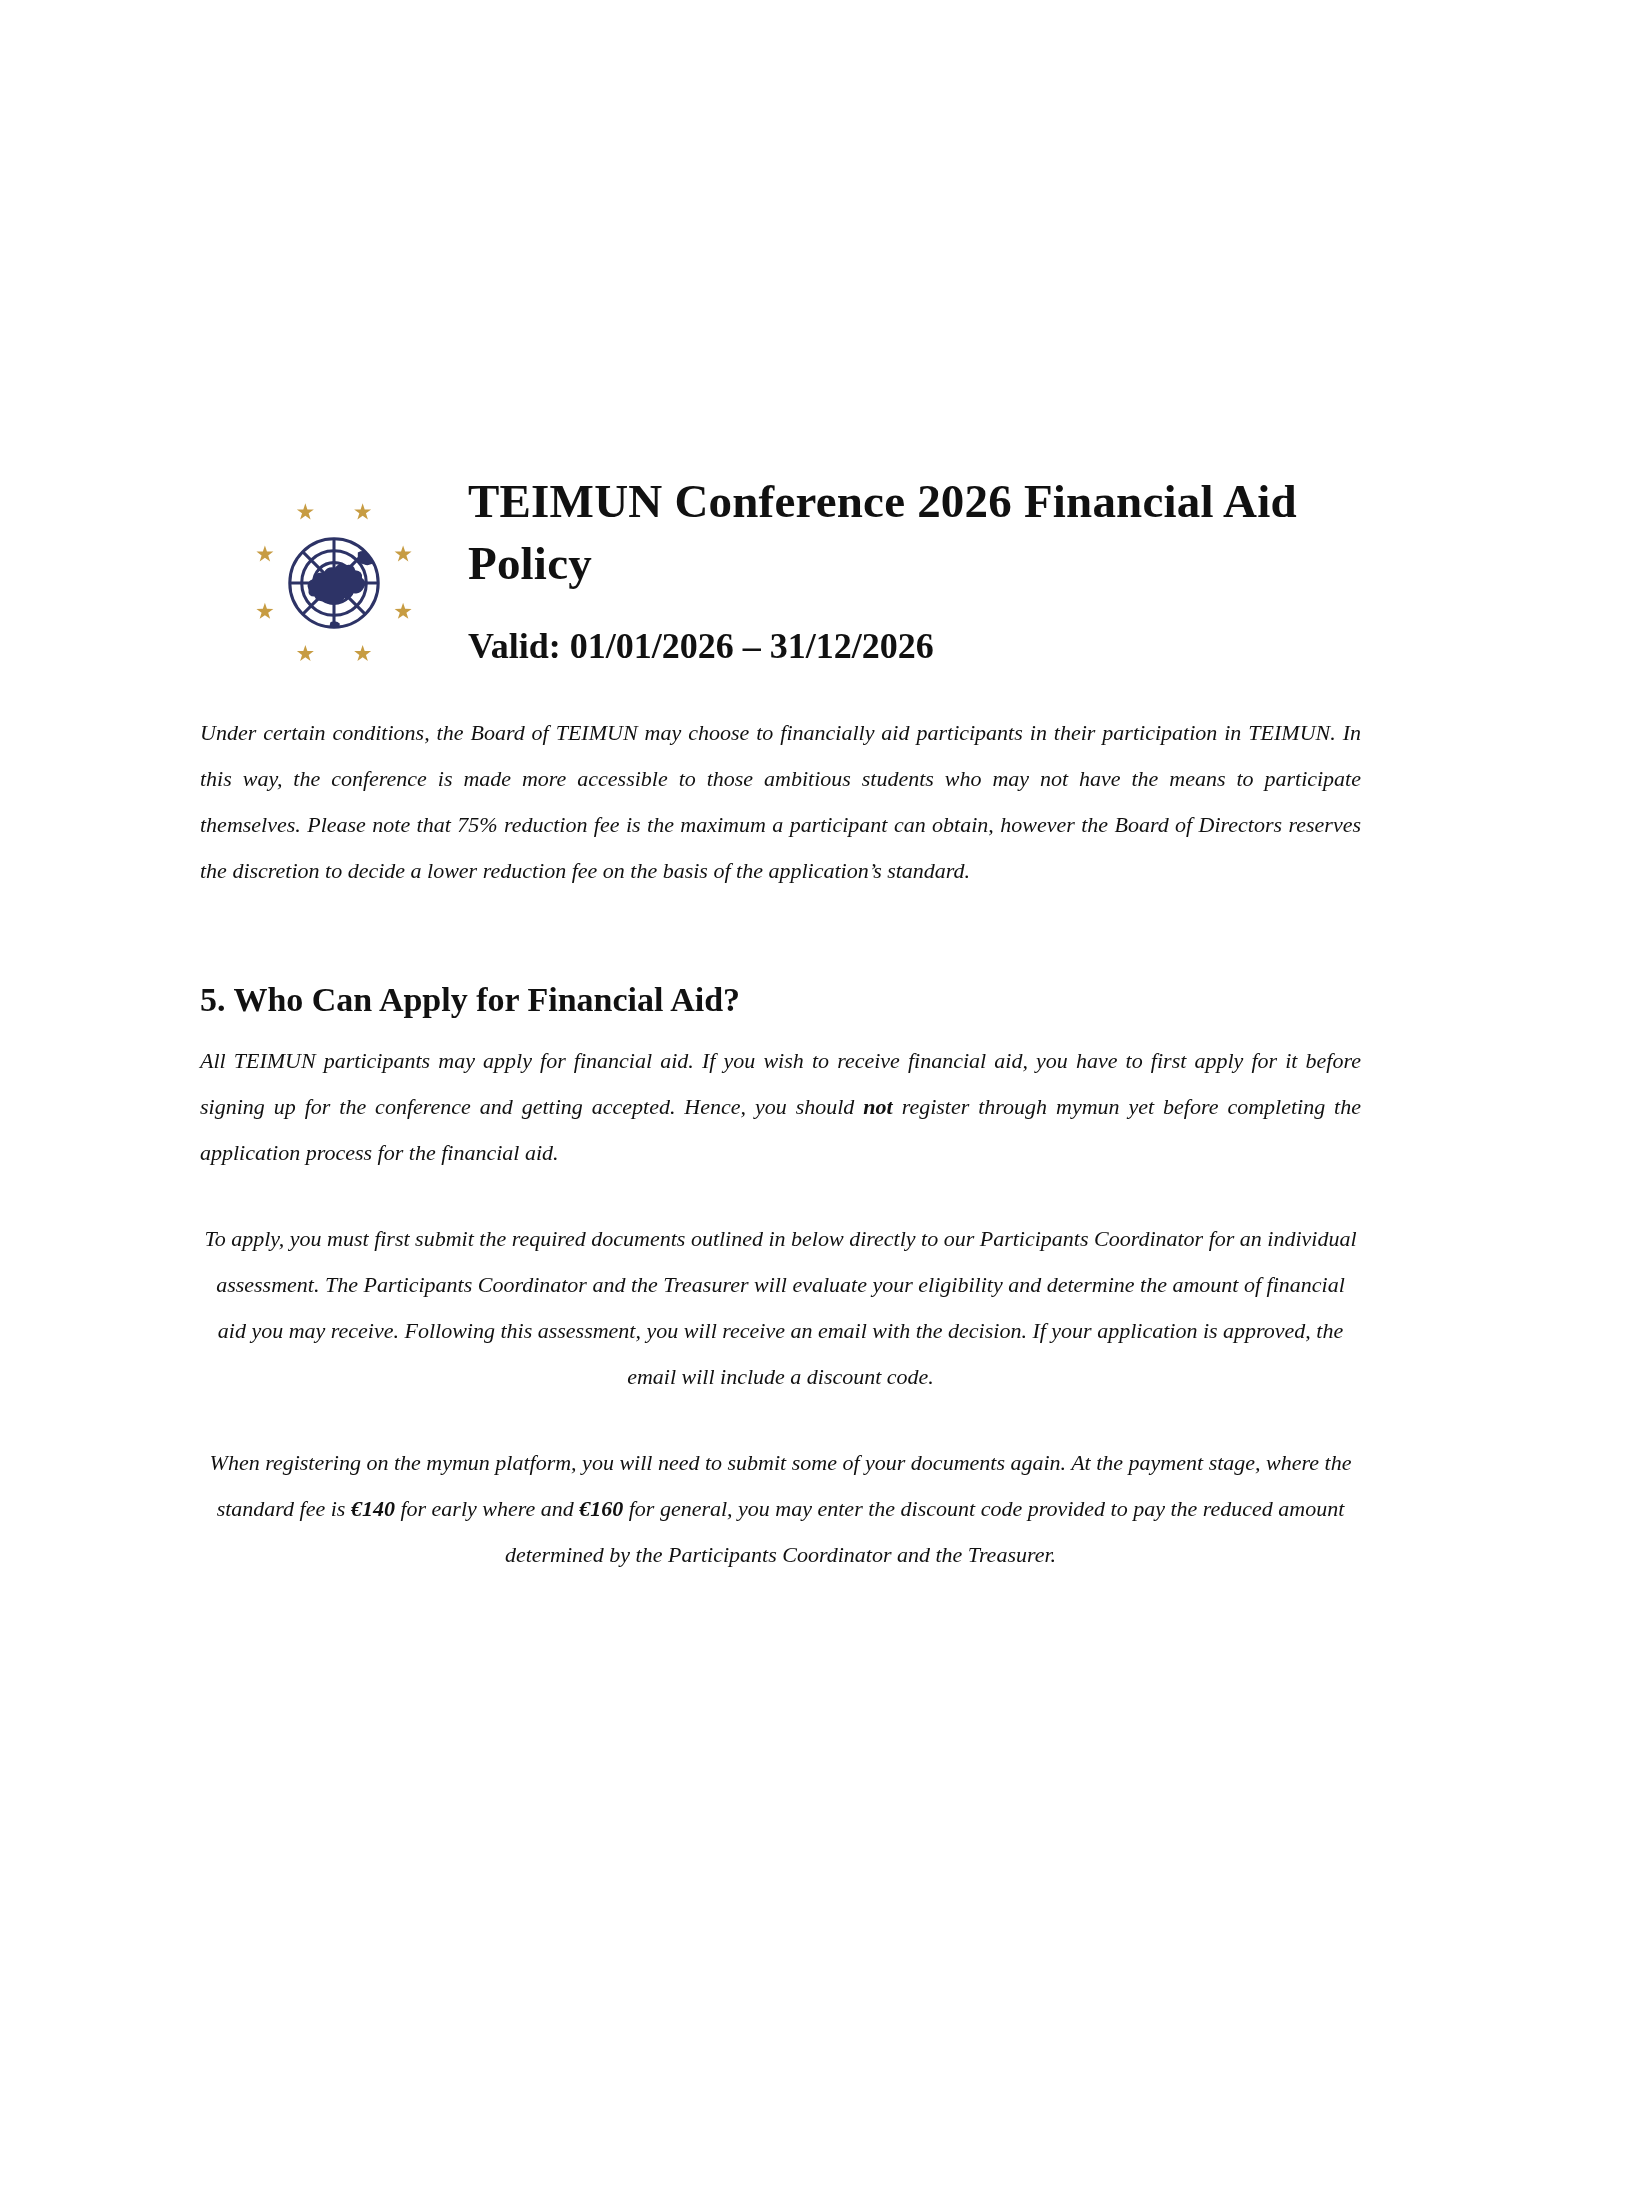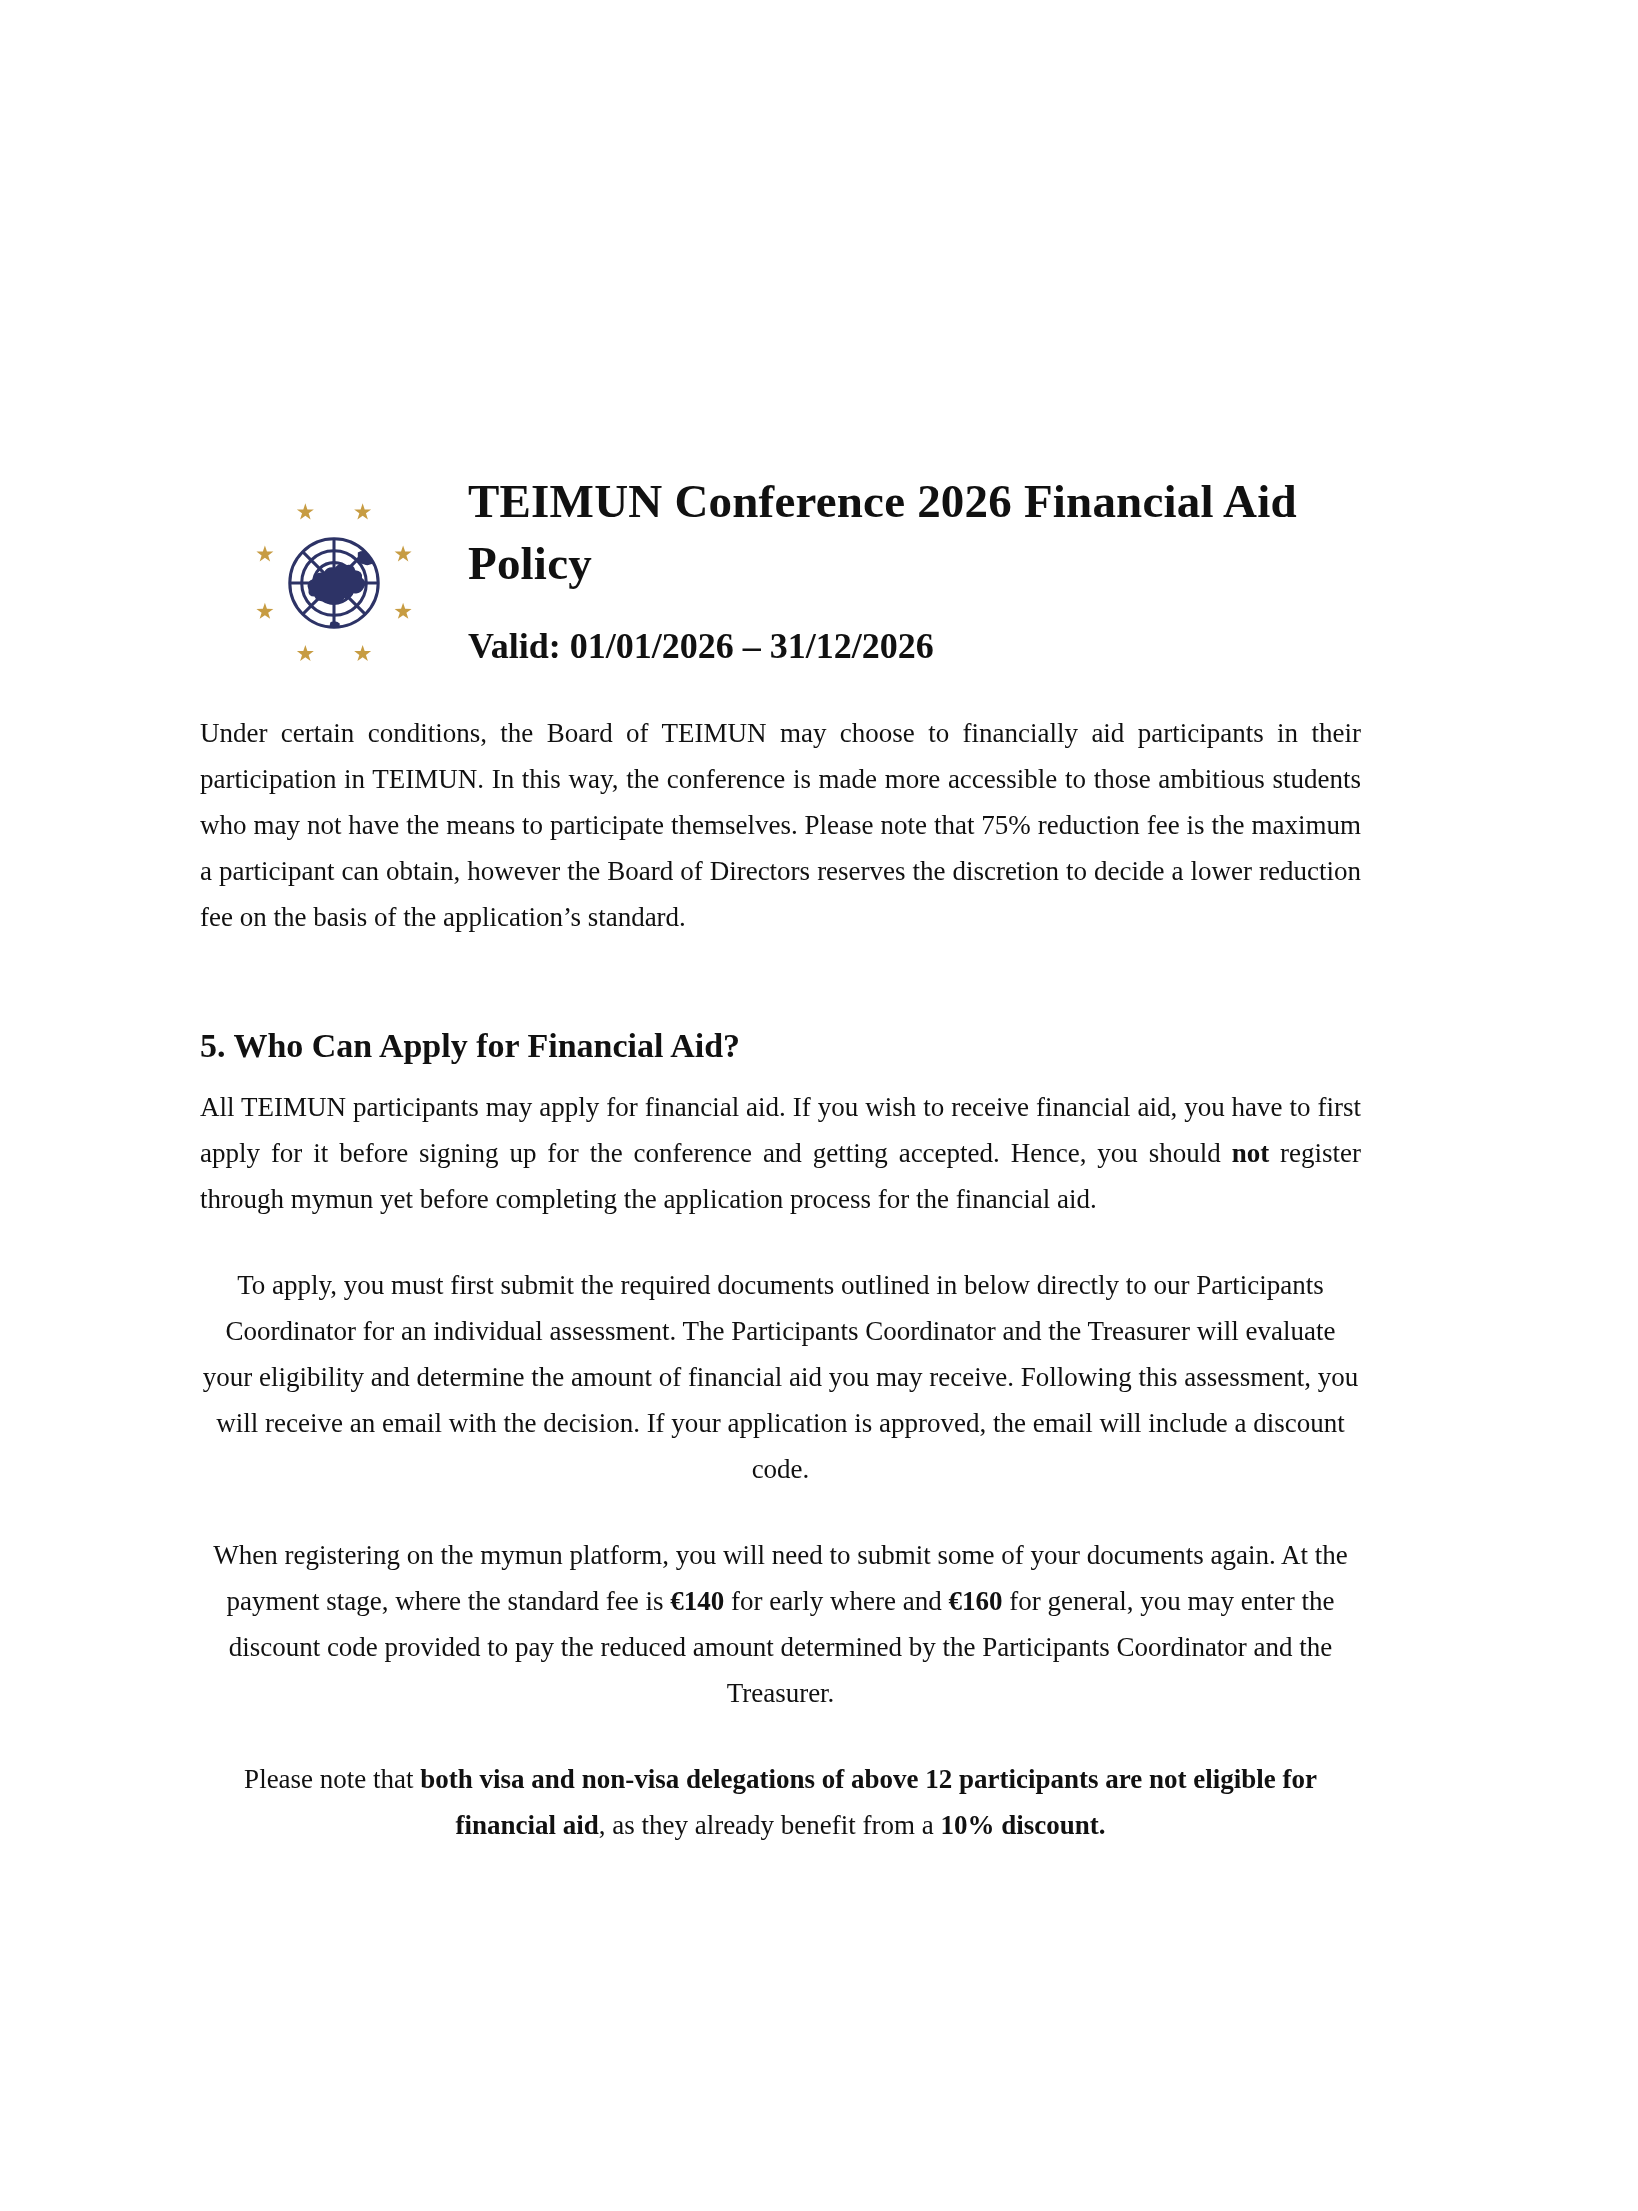--- a/index.html
+++ b/index.html
@@ -45,22 +45,23 @@
   }
   .validity {
     grid-column: 2;
     grid-row: 2;
     margin: 30px 0 0 0;
     font-size: 36px;
     font-weight: bold;
   }
   .body-text {
     margin: 40px 0 0 0;
-    font-size: 27px;
+    font-size: 22px;
     line-height: 46px;
+    font-style: italic;
   }
   .body-text.just { text-align: justify; }
   .body-text.left { text-align: center; }
   .intro { margin-top: 42px; }
   h2.section-heading {
     margin: 84px 0 0 0;
     font-size: 34px;
     line-height: 44px;
     font-weight: bold;
   }
@@ -121,15 +122,14 @@
   <p class="body-text just intro"><span>Under certain conditions, the Board of TEIMUN may choose to financially aid participants in their participation in TEIMUN. In this way, the conference is made more accessible to those ambitious students who may not have the means to participate themselves. Please note that 75% reduction fee is the maximum a participant can obtain, however the Board of Directors reserves the discretion to decide a lower reduction fee on the basis of the application’s standard.</span></p>
 
   <h2 class="section-heading">5. Who Can Apply for Financial Aid?</h2>
 
   <p class="body-text just after-heading"><span>All TEIMUN participants may apply for financial aid. If you wish to receive financial aid, you have to first apply for it before signing up for the conference and getting accepted. Hence, you should </span><b>not</b><span> register through mymun yet before completing the application process for the financial aid.</span></p>
 
   <p class="body-text left"><span>To apply, you must first submit the required documents outlined in below directly to our Participants Coordinator for an individual assessment. The Participants Coordinator and the Treasurer will evaluate your eligibility and determine the amount of financial aid you may receive. Following this assessment, you will receive an email with the decision. If your application is approved, the email will include a discount code.</span></p>
 
   <p class="body-text left"><span>When registering on the mymun platform, you will need to submit some of your documents again. At the payment stage, where the standard fee is </span><b>€140</b><span> for early where and </span><b>€160</b><span> for general, you may enter the discount code provided to pay the reduced amount determined by the Participants Coordinator and the Treasurer.</span></p>
 
-  <p class="body-text left"><span>Please note that </span><b>both visa and non-visa delegations of above 12 participants are not eligible for financial aid</b><span>, as they already benefit from a </span><b>10% discount.</b></p>
 
 </div>
 
 </body></html>

